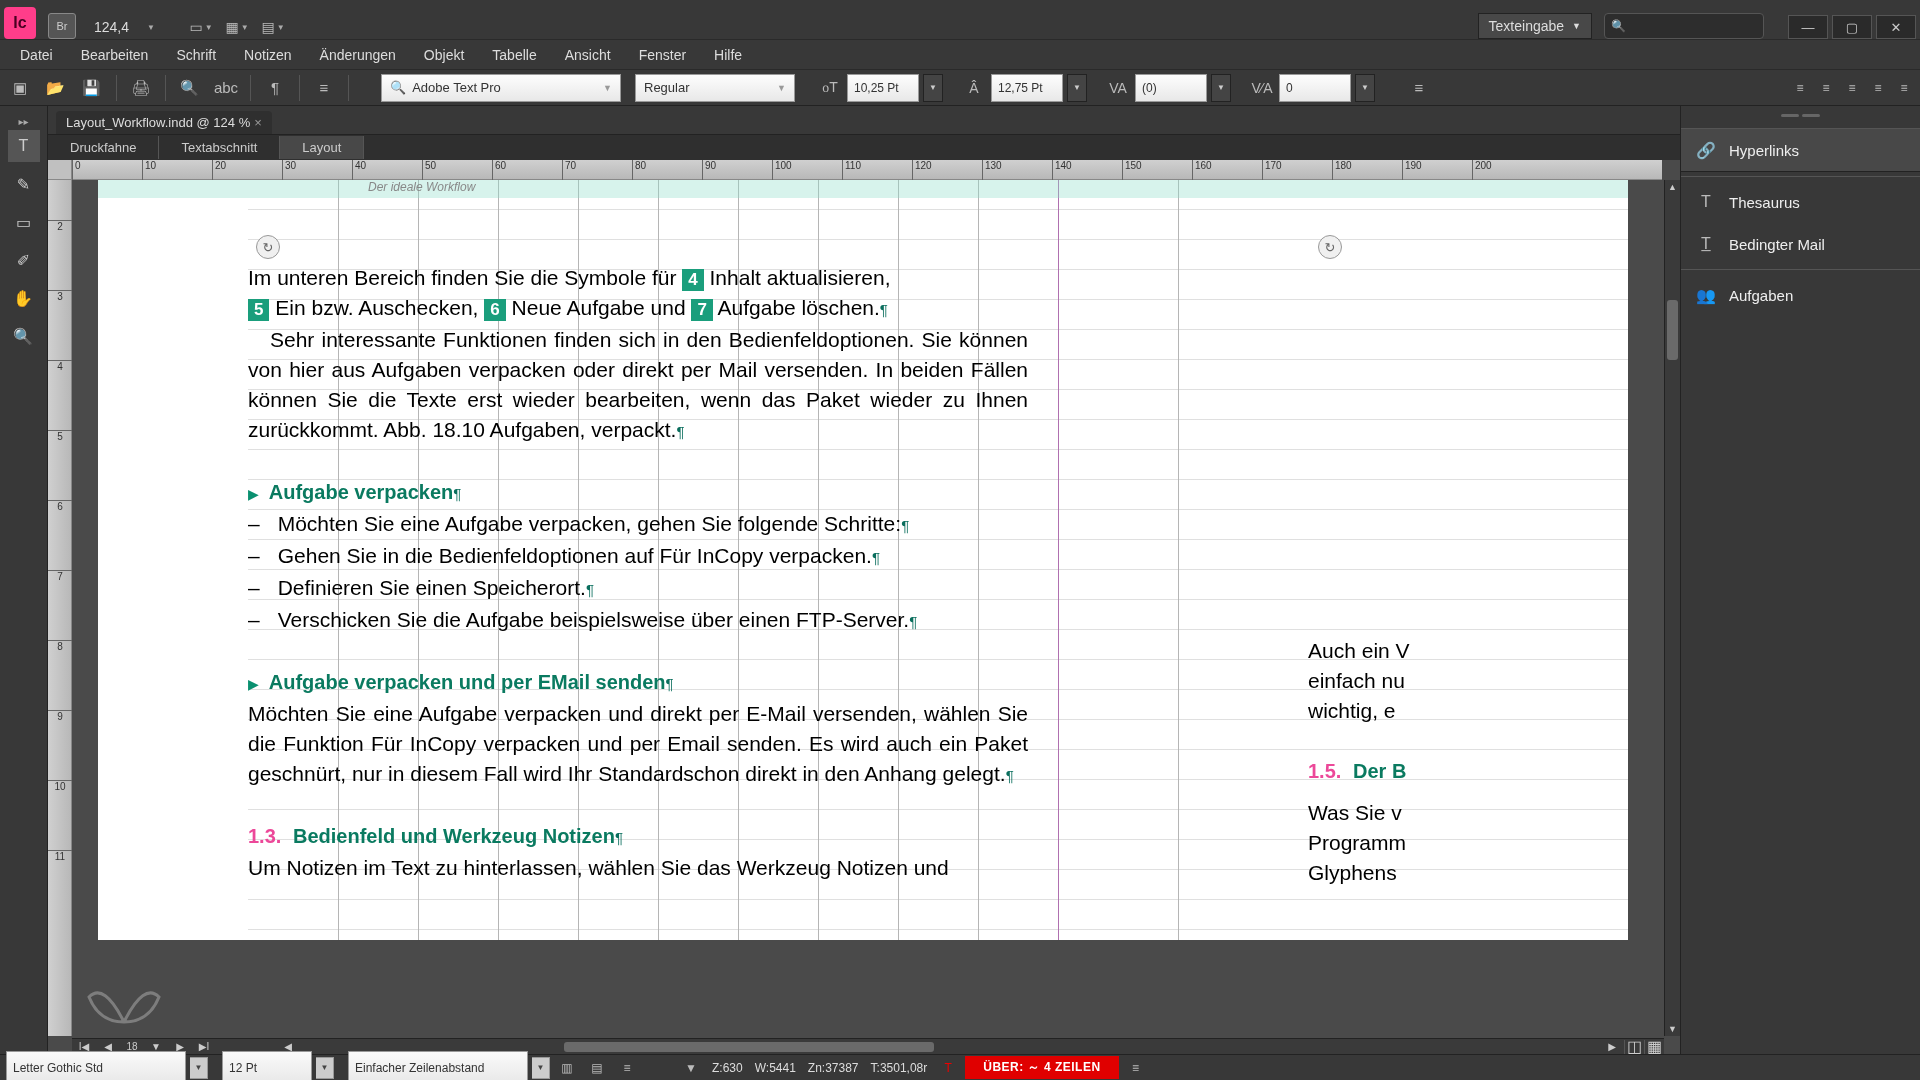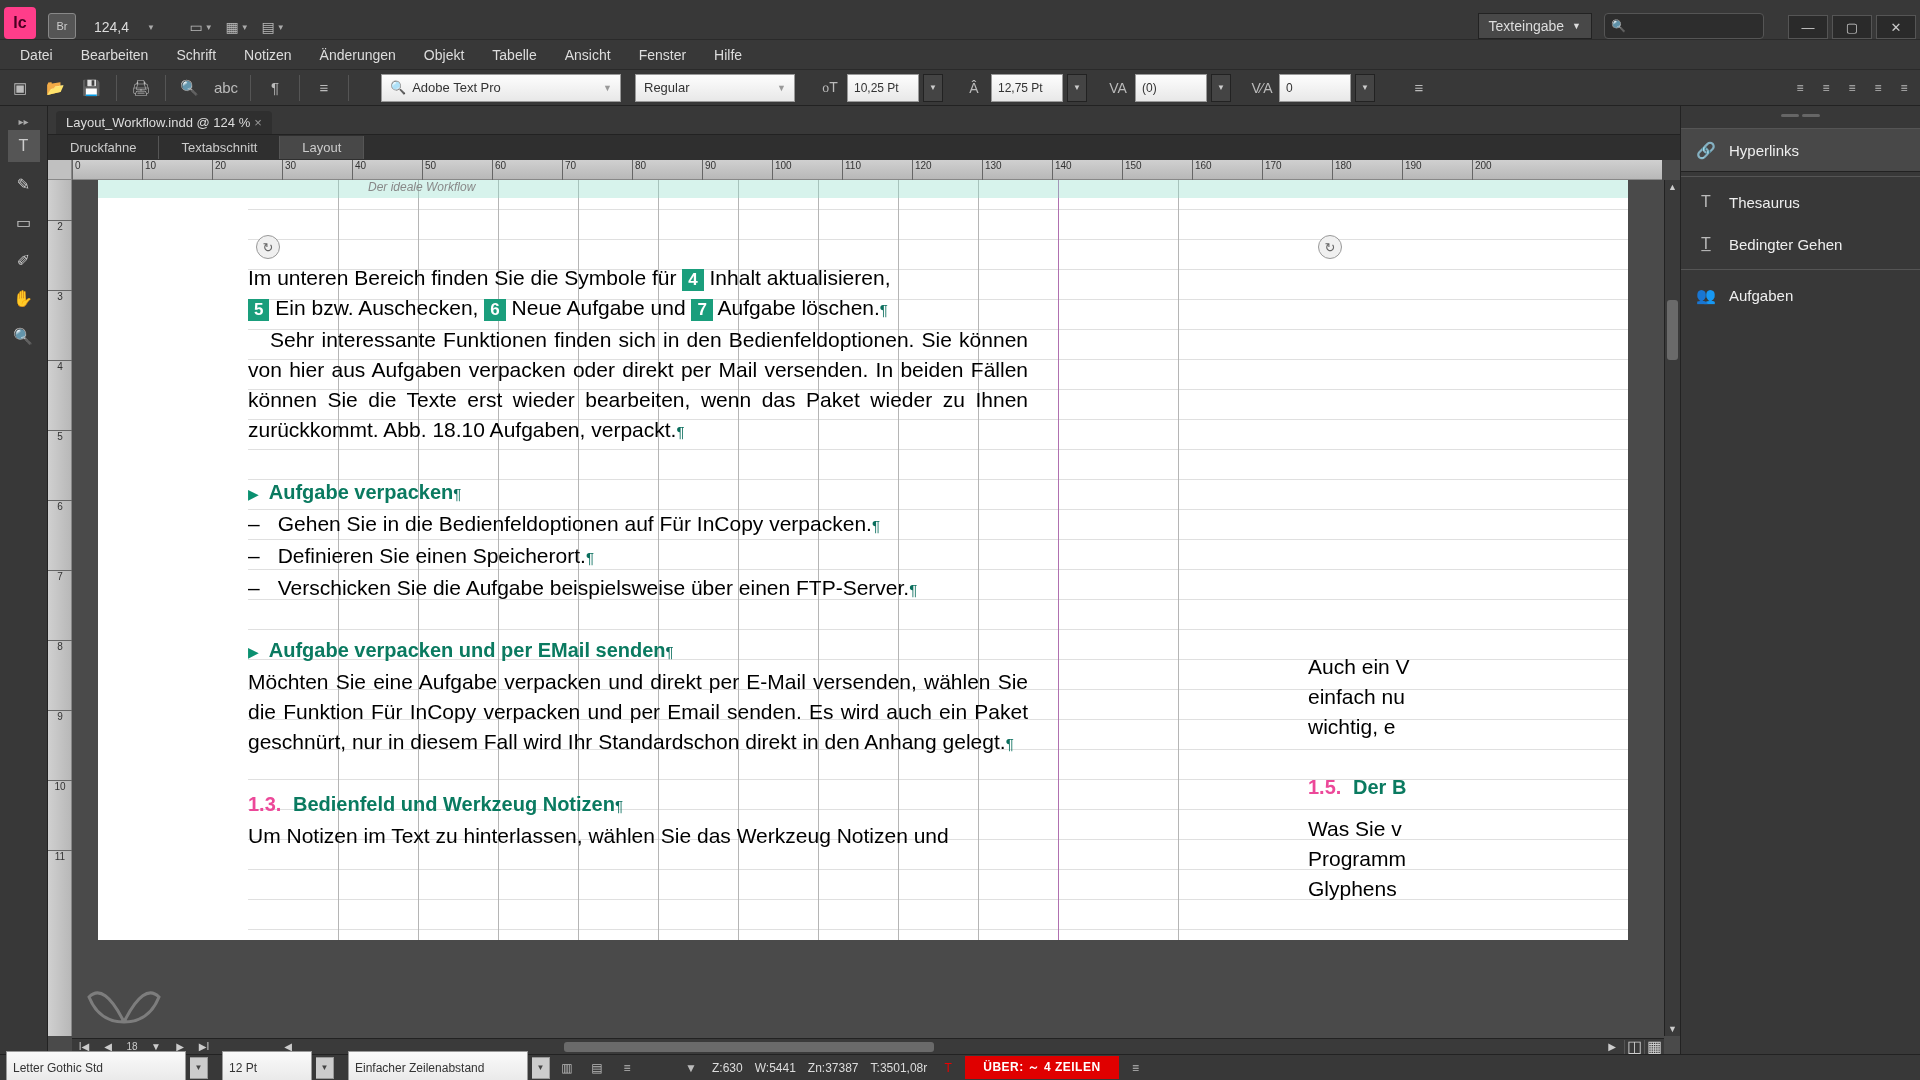--- a/index.html
+++ b/index.html
@@ -291,32 +291,33 @@
         <div class="page-head">Der ideale Workflow</div>
         <div class="story-icon" style="top:55px; left:8px;">↻</div>
         <div class="story-icon" style="top:55px; left:1070px;">↻</div>
 
         <div class="text-col" style="top:83px; left:0; width:780px;">
           <p><span>Im unteren Bereich finden Sie die Symbole für </span><span class="num-badge">4</span><span> Inhalt aktualisieren, </span></p>
           <p><span class="num-badge">5</span><span> Ein bzw. Auschecken, </span><span class="num-badge">6</span><span> Neue Aufgabe und </span><span class="num-badge">7</span><span> Aufgabe löschen.</span><span class="pilcrow">¶</span></p>
           <p style="text-indent:22px;"><span>Sehr interessante Funktionen finden sich in den Bedienfeldoptionen. Sie können von hier aus Aufgaben verpacken oder direkt per Mail versenden. In beiden Fällen können Sie die Texte erst wieder bearbeiten, wenn das Paket wieder zu Ihnen zurückkommt. Abb. 18.10 Aufgaben, verpackt.</span><span class="pilcrow">¶</span></p>
           <p>&nbsp;</p>
           <p><span class="bullet-tri">▶</span><span class="head-green">Aufgabe verpacken</span><span class="pilcrow">¶</span></p>
+          <p>–<span class="dash"></span><span>Möchten Sie eine Aufgabe verpacken, gehen Sie folgende Schritte:</span><span class="pilcrow">¶</span></p>
           <p>–<span class="dash"></span><span>Gehen Sie in die Bedienfeldoptionen auf Für InCopy verpacken.</span><span class="pilcrow">¶</span></p>
           <p>–<span class="dash"></span><span>Definieren Sie einen Speicherort.</span><span class="pilcrow">¶</span></p>
           <p>–<span class="dash"></span><span>Verschicken Sie die Aufgabe beispielsweise über einen FTP-Server.</span><span class="pilcrow">¶</span></p>
           <p>&nbsp;</p>
           <p><span class="bullet-tri">▶</span><span class="head-green">Aufgabe verpacken und per EMail senden</span><span class="pilcrow">¶</span></p>
           <p><span>Möchten Sie eine Aufgabe verpacken und direkt per E-Mail versenden, wählen Sie die Funktion Für InCopy verpacken und per Email senden. Es wird auch ein Paket geschnürt, nur in diesem Fall wird Ihr Standardschon direkt in den Anhang gelegt.</span><span class="pilcrow">¶</span></p>
           <p>&nbsp;</p>
           <p><span class="sec-num">1.3.</span>&nbsp;&nbsp;<span class="head-green">Bedienfeld und Werkzeug Notizen</span><span class="pilcrow">¶</span></p>
           <p><span>Um Notizen im Text zu hinterlassen, wählen Sie das Werkzeug Notizen und</span></p>
         </div>
 
-        <div class="text-col rightcol" style="top:472px;">
+        <div class="text-col rightcol" style="top:456px;">
           <p style="text-align:left;">Auch ein V</p>
           <p style="text-align:left;">einfach nu</p>
           <p style="text-align:left;">wichtig, e</p>
           <p>&nbsp;</p>
           <p style="text-align:left;"><span class="sec-num">1.5.</span>&nbsp;&nbsp;<span class="head-green">Der B</span></p>
           <p style="text-align:left;margin-top:12px;">Was Sie v</p>
           <p style="text-align:left;">Programm</p>
           <p style="text-align:left;">Glyphens</p>
         </div>
       </div>
@@ -354,21 +355,21 @@
         <div class="ico">🔗</div>
         <span>Hyperlinks</span>
       </div>
     <div class="rpanel-sep"></div>
     <div class="rpanel-item">
         <div class="ico">T</div>
         <span>Thesaurus</span>
       </div>
     <div class="rpanel-item">
         <div class="ico">T̲</div>
-        <span>Bedingter Gehen</span>
+        <span>Bedingter Mail</span>
       </div>
     <div class="rpanel-sep"></div>
     <div class="rpanel-item">
         <div class="ico">👥</div>
         <span>Aufgaben</span>
       </div>
   </div>
 </div>
 
 <svg class="butterfly" viewBox="0 0 80 66">

